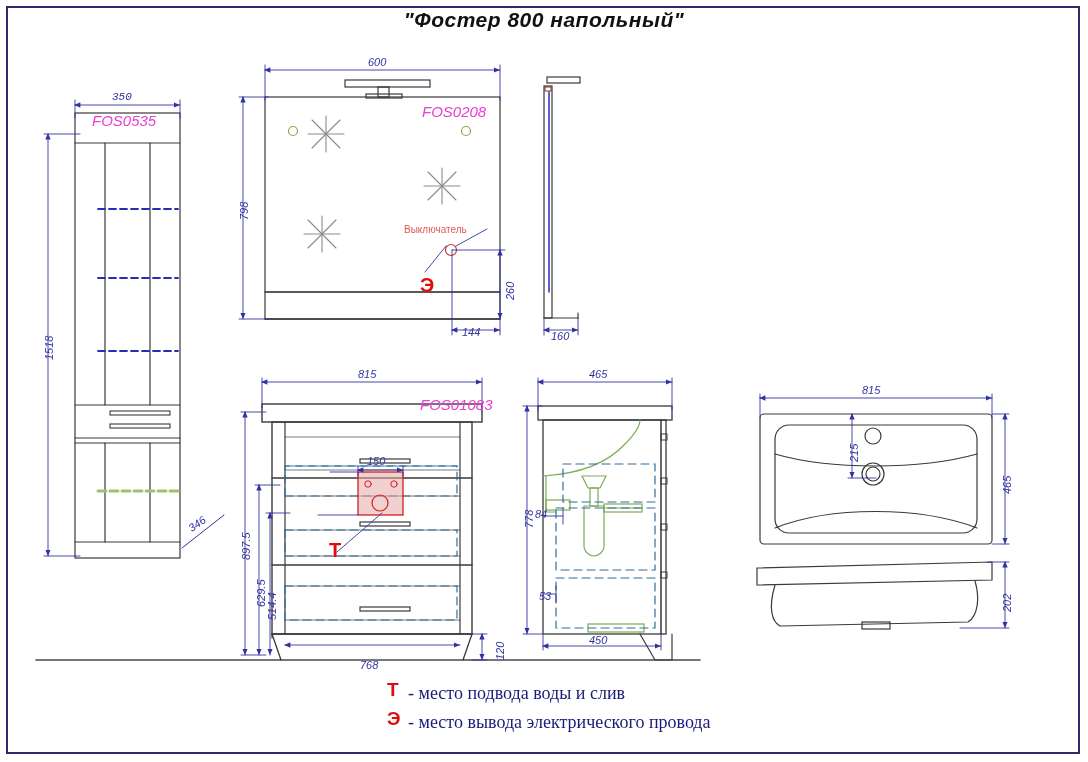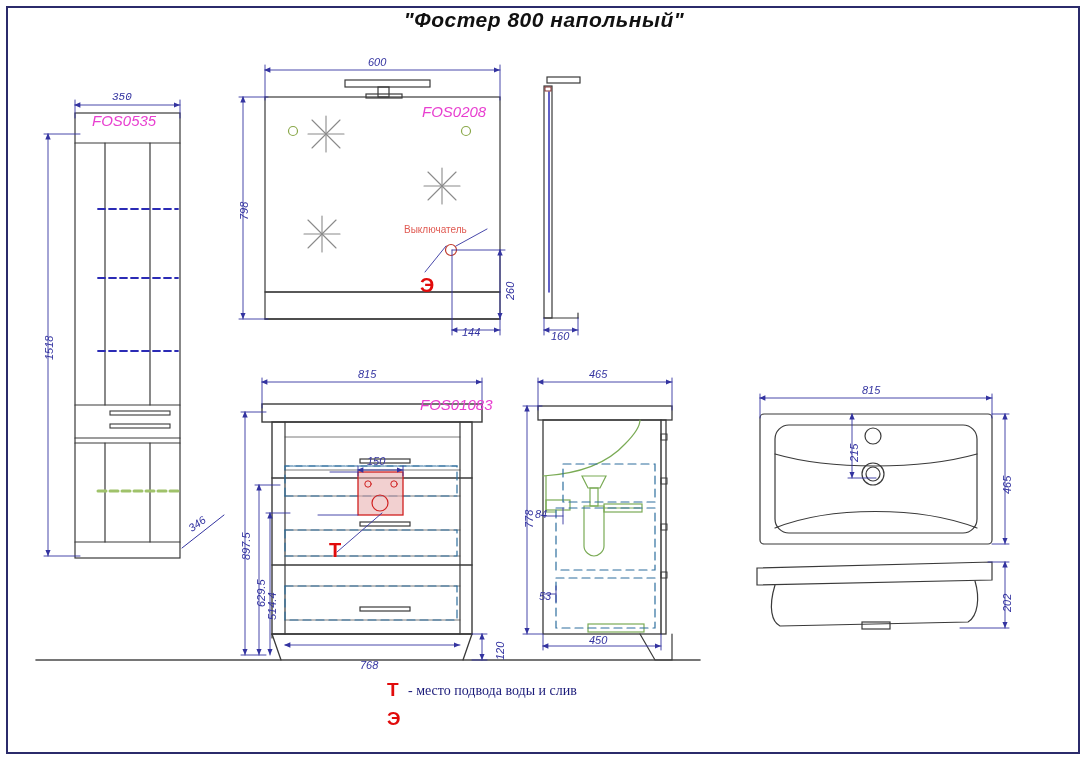--- a/index.html
+++ b/index.html
@@ -8,21 +8,21 @@
   #frame{position:absolute;left:6px;top:6px;width:1074px;height:748px;border:2px solid #2b2b6b;box-sizing:border-box;}
   svg#drawing{position:absolute;left:0;top:0;width:1088px;height:762px;}
   .ttl{position:absolute;left:0;top:8px;width:1088px;text-align:center;
        font-style:italic;font-weight:bold;font-size:21px;color:#111;letter-spacing:0.5px;}
   .lbl{position:absolute;font-size:15px;font-style:italic;color:#e83fd0;white-space:nowrap;}
   .dim{position:absolute;font-size:11px;font-style:italic;color:#3333a0;white-space:nowrap;}
   .dimv{position:absolute;font-size:11px;font-style:italic;color:#3333a0;white-space:nowrap;
         transform-origin:0 0;transform:rotate(-90deg);}
   .red-txt{position:absolute;font-size:10px;color:#e05a52;white-space:nowrap;}
   .marker{position:absolute;font-size:20px;font-weight:bold;color:#e10b0b;font-family:"Liberation Sans",sans-serif;}
-  .leg{position:absolute;font-family:"Liberation Serif",serif;font-size:14px;color:#1b1b7a;white-space:nowrap;}
+  .leg{position:absolute;font-family:"Liberation Serif",serif;font-size:18px;color:#1b1b7a;white-space:nowrap;}
   .legm{position:absolute;font-size:19px;font-weight:bold;color:#e10b0b;font-family:"Liberation Sans",sans-serif;}
 </style>
 </head>
 <body>
 
 <div id="sheet">
 
   <div id="frame"></div>
 
   <div class="ttl">"Фостер 800 напольный"</div>
@@ -330,14 +330,15 @@
   <div class="dim" style="left:589px;top:634px;">450</div>
 
   <div class="dim" style="left:862px;top:384px;">815</div>
   <div class="dimv" style="left:1001px;top:494px;">465</div>
   <div class="dimv" style="left:848px;top:462px;">215</div>
   <div class="dimv" style="left:1001px;top:612px;">202</div>
 
   <div class="legm" style="left:387px;top:679px;">Т</div>
   <div class="leg" style="left:408px;top:683px;">- место подвода воды и слив</div>
   <div class="legm" style="left:387px;top:708px;">Э</div>
+  <div class="leg" style="left:408px;top:712px;">- место вывода электрического провода</div>
 
 </div>
 
 </body></html>

